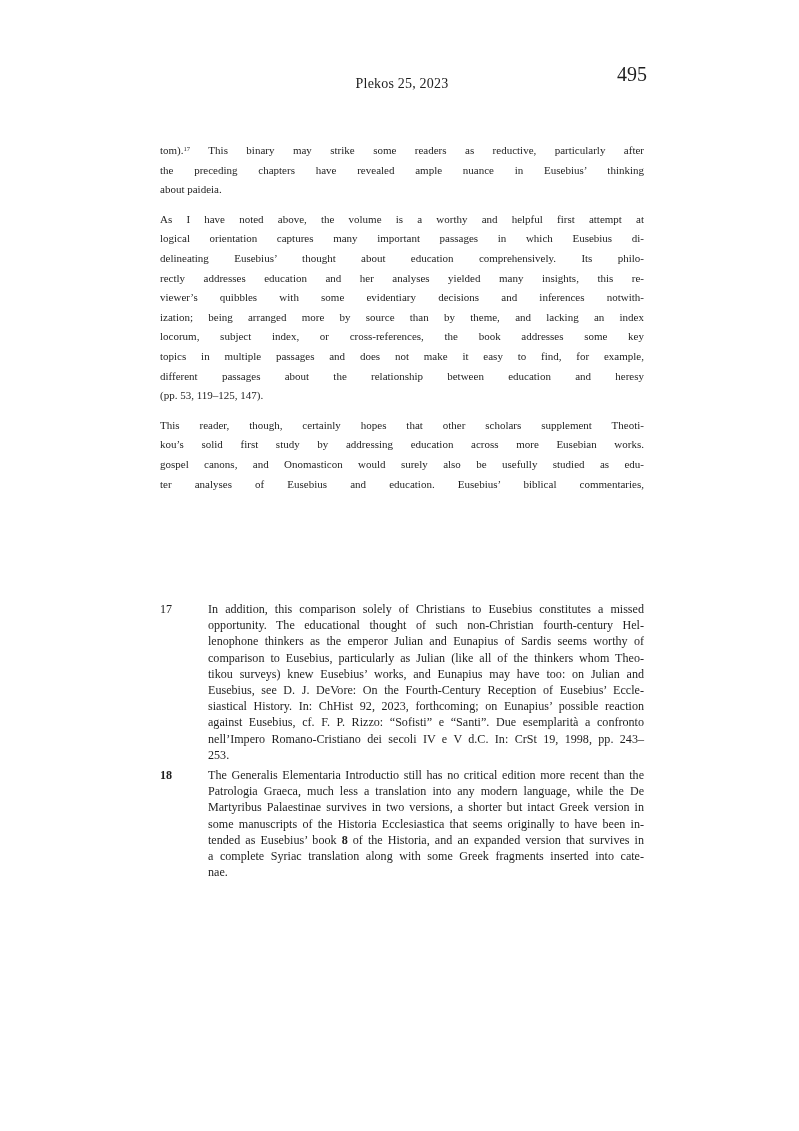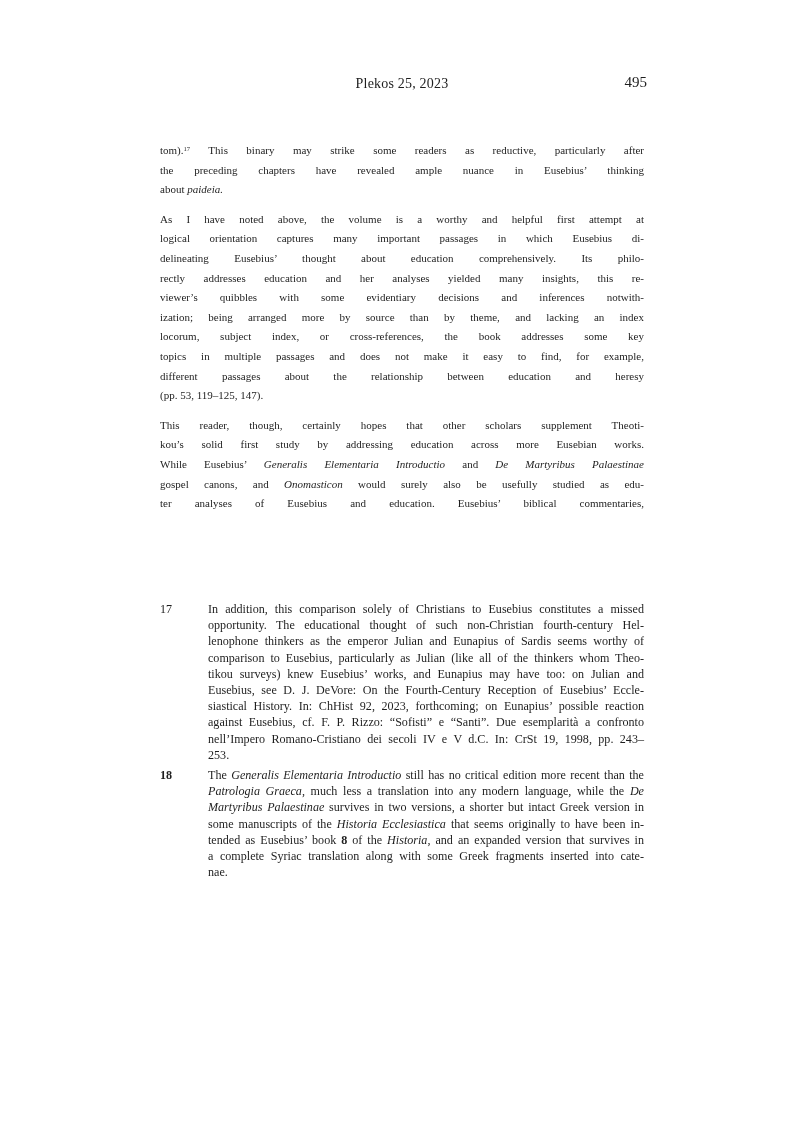--- a/index.html
+++ b/index.html
@@ -21,37 +21,37 @@
     height: 20px;
   }
   .journal {
     display: block;
     text-align: center;
     font-size: 14px;
     letter-spacing: 0.2px;
   }
   .pagenum {
     position: absolute;
-    top: 74px; right: 152px;
-    font-size: 15px;
+    top: 63px; right: 152px;
+    font-size: 20px;
   }
   .body-text {
     position: absolute;
     top: 141px; left: 160px; width: 484px;
     font-size: 11px;
     line-height: 19.6px;
   }
   .para { margin-bottom: 10px; }
   .line {
     text-align: justify;
     text-align-last: justify;
     white-space: normal;
   }
   .line.last { text-align-last: auto; }
-  .i { font-style: italic; }
+  .i { }
   .b { font-weight: bold; }
   .sup {
     font-size: 60%;
     position: relative;
     top: -0.5em;
     line-height: 0;
   }
   .sup.link { color: var(--link, #9db5c8); }
   .footnotes {
     position: absolute;
@@ -87,21 +87,20 @@
         <div class="line"><span>viewer’s quibbles with some evidentiary decisions and inferences notwith-</span></div>
         <div class="line"><span>ization; being arranged more by source than by theme, and lacking an index</span></div>
         <div class="line"><span>locorum, subject index, or cross-references, the book addresses some key</span></div>
         <div class="line"><span>topics in multiple passages and does not make it easy to find, for example,</span></div>
         <div class="line"><span>different passages about the relationship between education and heresy</span></div>
         <div class="line last"><span>(pp. 53, 119–125, 147).</span></div>
       </div>
       <div class="para">
         <div class="line"><span>This reader, though, certainly hopes that other scholars supplement Theoti-</span></div>
         <div class="line"><span>kou’s solid first study by addressing education across more Eusebian works.</span></div>
-        <div class="line"><span>While Eusebius’ </span><span class="i">Generalis Elementaria Introductio</span><span> and </span><span class="i">De Martyribus Palaestinae</span></div>
         <div class="line"><span>gospel canons, and </span><span class="i">Onomasticon</span><span> would surely also be usefully studied as edu-</span></div>
         <div class="line"><span>ter analyses of Eusebius and education. Eusebius’ biblical commentaries,</span></div>
       </div>
     </div>
 
   <div class="footnotes" id="footnotes">
       <div class="footnote">
         <div class="fn-num">17</div>
         <div class="fn-body">
           <div class="line"><span>In addition, this comparison solely of Christians to Eusebius constitutes a missed</span></div>

